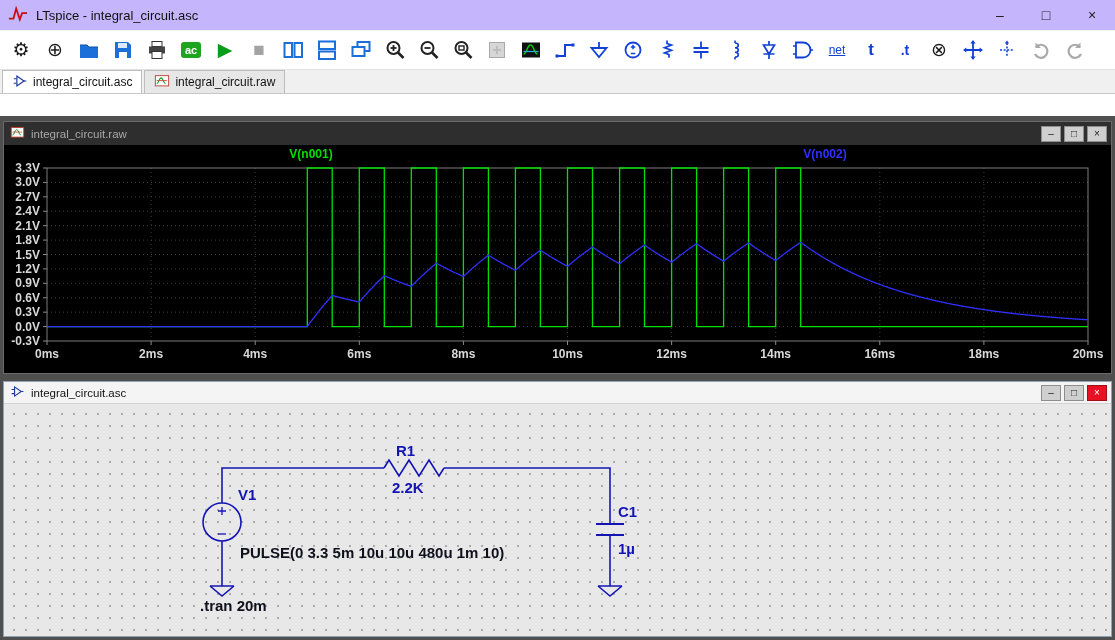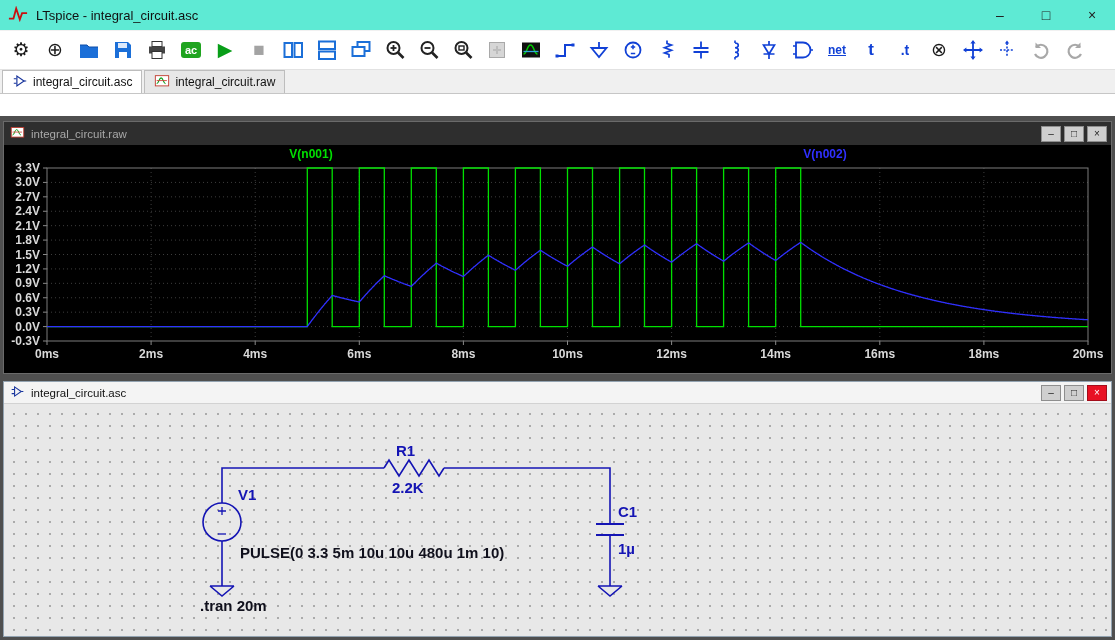--- a/index.html
+++ b/index.html
@@ -1,20 +1,20 @@
 <!DOCTYPE html>
 <html><head>
 <meta charset="utf-8">
 <style>
   *{margin:0;padding:0;box-sizing:border-box}
   html,body{width:1115px;height:640px;overflow:hidden}
   body{font-family:"Liberation Sans",sans-serif;background:#fff;position:relative;color:#111}
 
   
-  .titlebar{height:30px;background:#5eead4;display:flex;align-items:center;padding-left:8px;gap:8px;font-size:13px}
+  .titlebar{height:30px;background:#c4b5fd;display:flex;align-items:center;padding-left:8px;gap:8px;font-size:13px}
   .wincontrols{margin-left:auto;display:flex;height:100%}
   .wc{width:46px;height:100%;display:flex;align-items:center;justify-content:center;font-size:14px;color:#222}
   .menubar{height:22px;background:#fff;display:flex;align-items:center;font-size:13px}
   .mitem{padding:0 9px;cursor:default}
   .toolbar{height:40px;background:#fff;border-top:1px solid #f1f1f1;border-bottom:1px solid #e2e2e2;display:flex;align-items:center;gap:12px;padding:0 10px}
   .tb{width:22px;height:22px;display:flex;align-items:center;justify-content:center;flex:0 0 auto}
   .tb .glyph{font-size:19px;line-height:22px}
   .tb .badge{min-width:20px;height:16px;padding:4px 2px;background:#1fa41f;color:#fff;font-size:11px;font-weight:bold;display:flex;align-items:center;justify-content:center;border-radius:3px}
   .tabbar{height:24px;background:#f0f0f0;border-bottom:1px solid #c6c6c6;display:flex;align-items:flex-end;padding-left:2px;gap:2px}
   .tab{display:flex;align-items:center;gap:5px;height:23px;padding:0 9px;background:#e7e7e7;border:1px solid #bdbdbd;border-bottom:none;font-size:12px}
@@ -187,21 +187,21 @@
           <path d="M11 2v4M5.5 6h11l-5.5 9zM5.5 15h11M11 15v5" fill="none" stroke="#1141d6" stroke-width="1.7"></path>
         </svg>
       </span>
       <span class="tb">
         <svg width="22" height="22" viewBox="0 0 22 22">
           <path d="M4 3.5h7a7.5 7.5 0 0 1 0 15H4z" fill="none" stroke="#1141d6" stroke-width="1.8"></path>
           <path d="M1 7h3M1 15h3M18.5 11H21" stroke="#1141d6" stroke-width="1.6"></path>
         </svg>
       </span>
       <span class="tb">
-        <span class="glyph" style="color: rgb(17, 65, 214); font-size: 12px; font-weight: bold; text-decoration: underline;">net</span>
+        <span class="glyph" style="color: rgb(17, 65, 214); font-size: 12px; font-weight: normal; text-decoration: underline;">net</span>
       </span>
       <span class="tb">
         <span class="glyph" style="color: rgb(17, 65, 214); font-size: 17px; font-weight: bold;">t</span>
       </span>
       <span class="tb">
         <span class="glyph" style="color: rgb(17, 65, 214); font-size: 14px; font-weight: bold;">.t</span>
       </span>
       <span class="tb">
         <span class="glyph" style="color: rgb(26, 26, 26);">⊗</span>
       </span>

